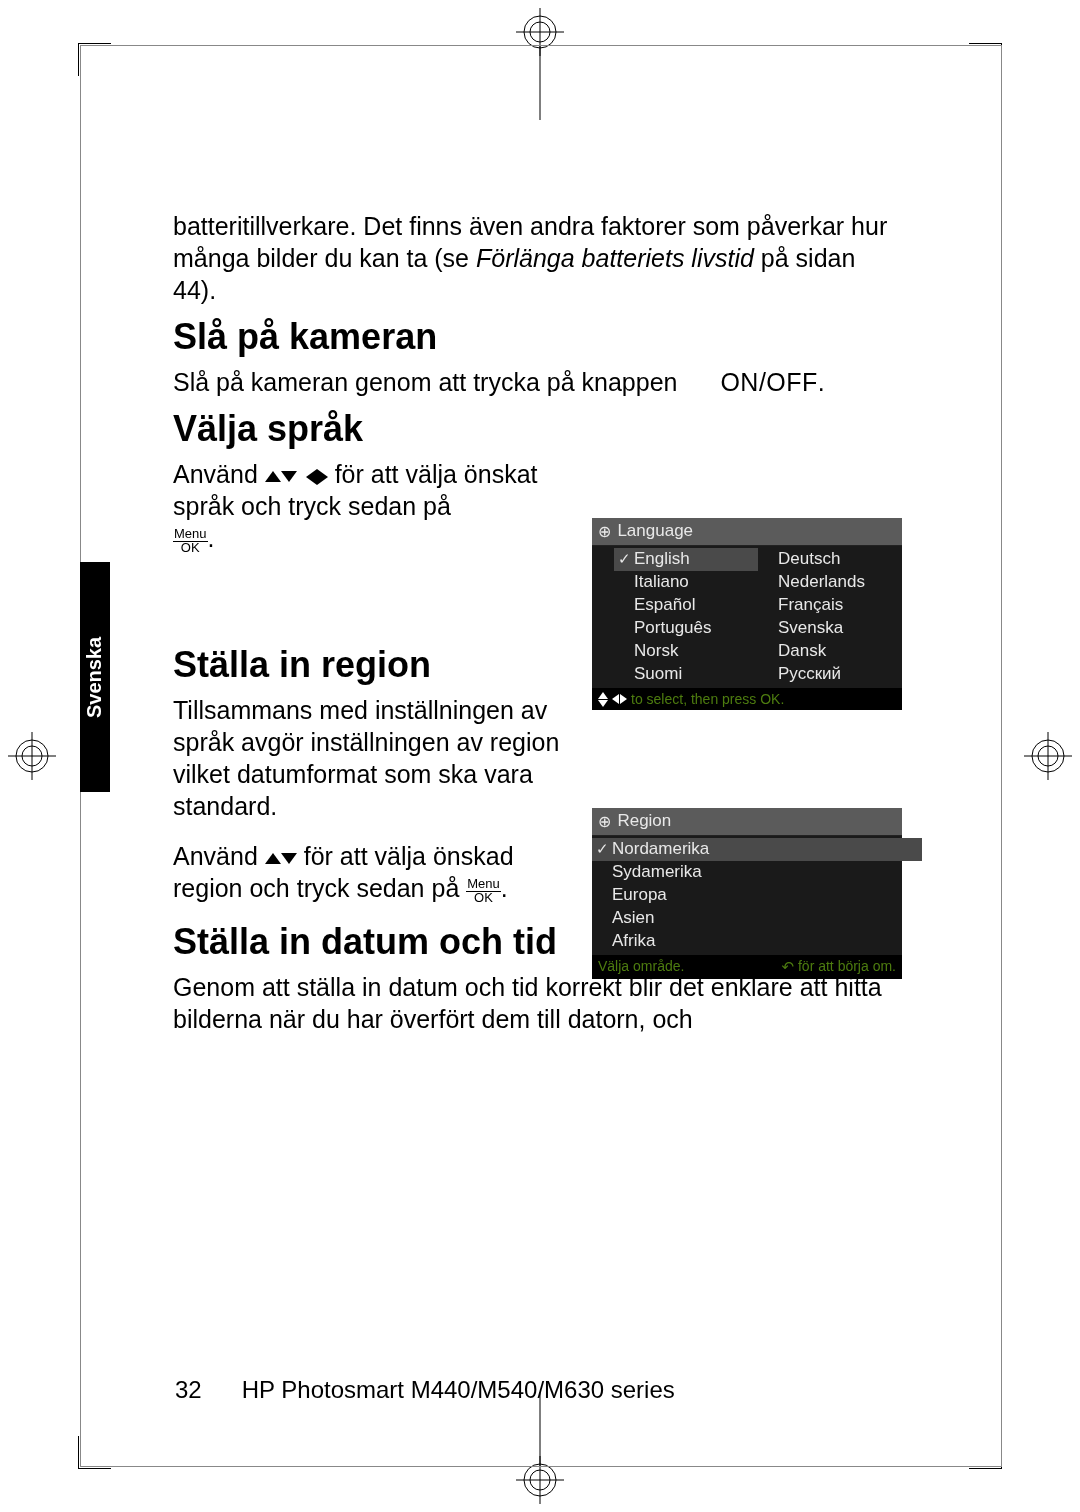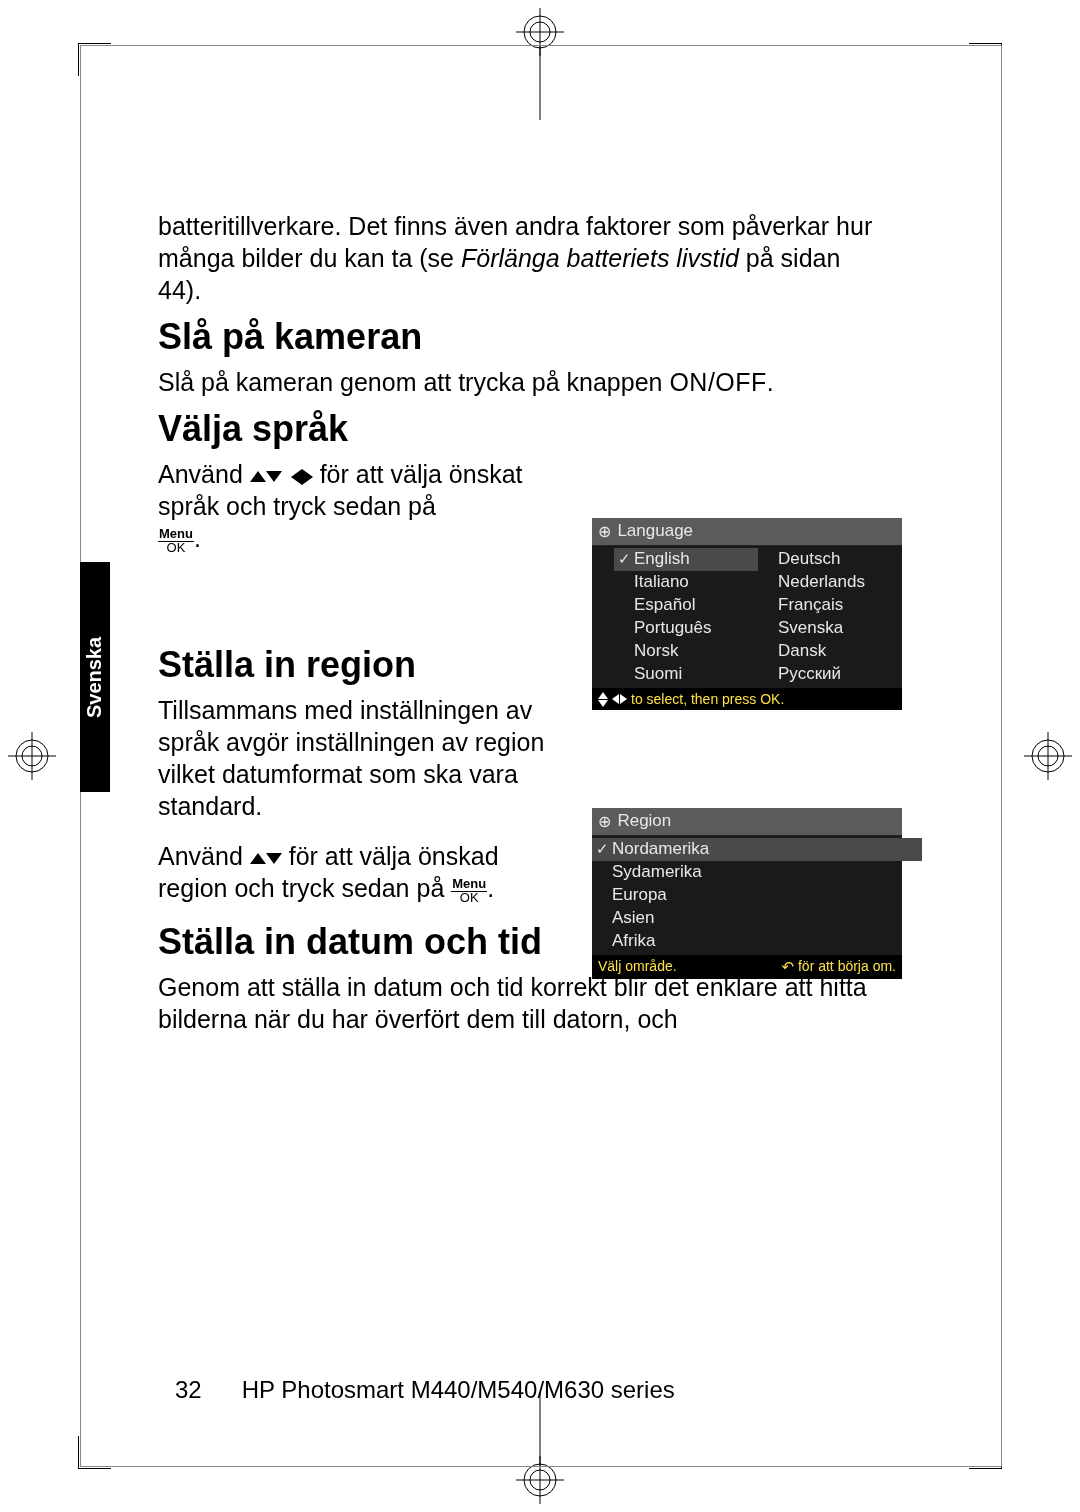--- a/index.html
+++ b/index.html
@@ -37,41 +37,41 @@
   .reg-bottom { left: 50%; bottom: 8px; transform: translateX(-50%); }
   .reg-left { left: 8px; top: 50%; transform: translateY(-50%); }
   .reg-right { right: 8px; top: 50%; transform: translateY(-50%); }
   .reg-mark svg { display:block; }
 
   .reg-inner-top { position:absolute; left:50%; top:45px; transform:translateX(-50%); width:1px; height:75px; background:#000;}
   .reg-inner-bottom { position:absolute; left:50%; bottom:45px; transform:translateX(-50%); width:1px; height:75px; background:#000;}
 
   .content {
     position: absolute;
-    left: 158px;
+    left: 173px;
     top: 210px;
     width: 730px;
     font-size: 25px;
     line-height: 1.28;
   }
   .content p { margin: 0 0 8px 0; }
   h2 {
     font-size: 36px;
     font-weight: bold;
     margin: 7px 0 6px 0;
   }
   .menu-ok {
     display: inline-block;
     font-size: 13px;
     line-height: 1.05;
     text-align: center;
     vertical-align: middle;
   }
-  .menu-ok .mo-top { border-bottom: 1px solid #000; padding: 0 1px; font-weight: bold; }
-  .onoff { font-variant: small-caps; letter-spacing: 0.5px; }
+  .menu-ok .mo-top { border-bottom: 1px solid #000; padding: 0 1px; }
+  .onoff { font-variant: small-caps; letter-spacing: 0.5px; margin-left: 36px; }
 
   .side-tab {
     position: absolute;
     left: 80px;
     top: 562px;
     width: 30px;
     height: 230px;
     background: #000;
     color: #fff;
     font-size: 20px;
@@ -106,21 +106,21 @@
   .cam-check::before {
     content: "✓";
     position: absolute;
     left: 4px;
     font-size: 15px;
     top: 1px;
   }
   .cam-sel { background: #4a4a4a; }
   .cam-footer {
     background: #000;
-    color: #fde047;
+    color: #4d7c0f;
     font-size: 14px;
     padding: 2px 6px;
     display: flex;
     align-items: center;
     gap: 4px;
   }
   .cam-footer .spacer { flex: 1; }
 
   .lang-screen { left: 592px; top: 518px; }
   .region-screen { left: 592px; top: 808px; }
@@ -292,21 +292,21 @@
       <span>Region</span>
     </div>
   <div class="cam-body">
     <div class="cam-full cam-check cam-sel">Nordamerika</div>
     <div class="cam-full">Sydamerika</div>
     <div class="cam-full">Europa</div>
     <div class="cam-full">Asien</div>
     <div class="cam-full">Afrika</div>
   </div>
   <div class="cam-footer">
-    <span>Välj område.</span>
+    <span>Välja område.</span>
     <span class="spacer"></span>
     <span class="back-icon"></span>
     <span>för att börja om.</span>
   </div>
 </div>
 
 <div class="footer">
   <span>32</span>
   <span>HP Photosmart M440/M540/M630 series</span>
 </div>

